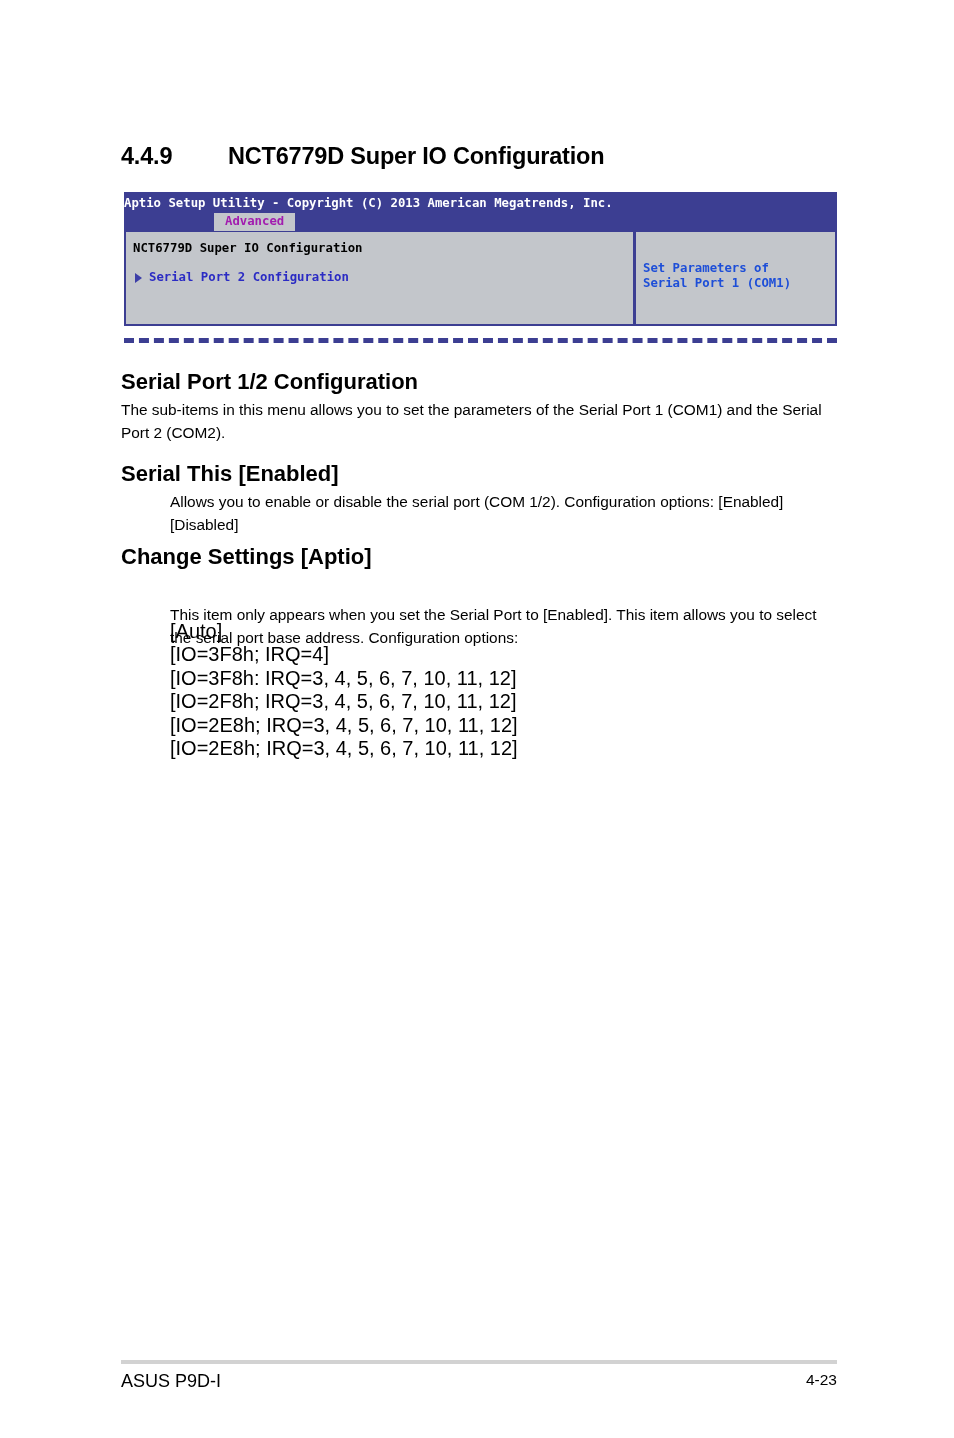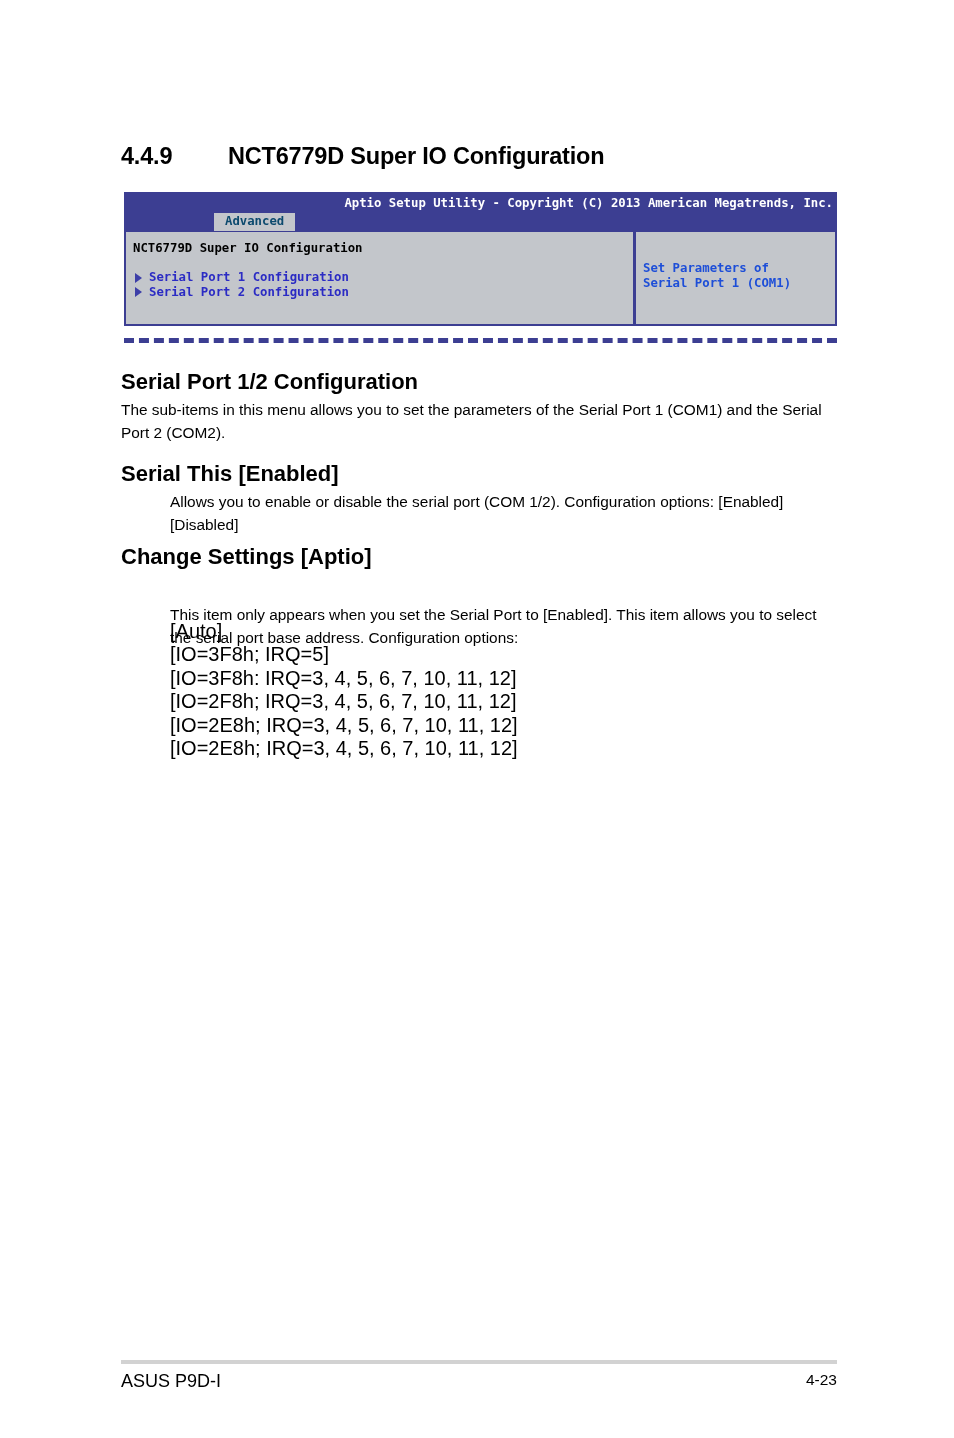--- a/index.html
+++ b/index.html
@@ -50,32 +50,32 @@
     font-weight: bold;
   }
   .bios-titlebar {
     background: #3c3e92;
     color: #ffffff;
     height: 40px;
     position: relative;
   }
   .bios-title-text {
     position: absolute;
-    left: 0; right: 0;
+    left: 0; right: 12px;
     top: 4px;
-    text-align: right;
+    text-align: left;
     white-space: nowrap;
     padding-right: 4px;
   }
   .bios-tab {
     position: absolute;
     left: 90px;
     top: 21px;
     background: #c3c6cb;
-    color: #0c4a6e;
+    color: #a21caf;
     padding: 1px 11px 2px 11px;
     white-space: nowrap;
   }
   .bios-body {
     background: #c3c6cb;
     border: 2px solid #3c3e92;
     border-top: none;
     height: 92px;
     position: relative;
     display: flex;
@@ -206,24 +206,20 @@
 
     <div class="bios-titlebar">
       <div class="bios-title-text">Aptio Setup Utility - Copyright (C) 2013 American Megatrends, Inc.</div>
       <div class="bios-tab">Advanced</div>
     </div>
 
     <div class="bios-body">
       <div class="bios-main">
         <div class="bios-syscfg">NCT6779D Super IO Configuration</div>
         <div class="bios-list">
-          <div class="bios-item">
-            <span class="tri-icon"></span>
-            <span>Serial Port 1 Configuration</span>
-          </div>
           <div class="bios-item">
             <span class="tri-icon"></span>
             <span>Serial Port 2 Configuration</span>
           </div>
         </div>
       </div>
       <div class="bios-divider"></div>
       <div class="bios-help">
         <div class="bios-help-line">Set Parameters of</div>
         <div class="bios-help-line">Serial Port 1 (COM1)</div>
@@ -235,21 +231,21 @@
   <div class="sub-heading h-sp12">Serial Port 1/2 Configuration</div>
   <div class="para p-sp12">The sub-items in this menu allows you to set the parameters of the Serial Port 1 (COM1) and the Serial Port 2 (COM2).</div>
 
   <div class="sub-heading h-sport">Serial This [Enabled]</div>
   <div class="para indent p-sport">Allows you to enable or disable the serial port (COM 1/2). Configuration options: [Enabled] [Disabled]</div>
 
   <div class="sub-heading h-chg">Change Settings [Aptio]</div>
   <div class="para indent p-chg">This item only appears when you set the Serial Port to [Enabled]. This item allows you to select the serial port base address. Configuration options:</div>
   <div class="opt-list l-chg">
     <div>[Auto]</div>
-    <div>[IO=3F8h; IRQ=5]</div>
+    <div>[IO=3F8h; IRQ=4]</div>
     <div>[IO=3F8h: IRQ=3, 4, 5, 6, 7, 10, 11, 12]</div>
     <div>[IO=2F8h; IRQ=3, 4, 5, 6, 7, 10, 11, 12]</div>
     <div>[IO=2E8h; IRQ=3, 4, 5, 6, 7, 10, 11, 12]</div>
     <div>[IO=2E8h; IRQ=3, 4, 5, 6, 7, 10, 11, 12]</div>
   </div>
 
   <div class="footer-rule"></div>
   <div class="footer-left">ASUS P9D-I</div>
   <div class="footer-right">4-23</div>
 

